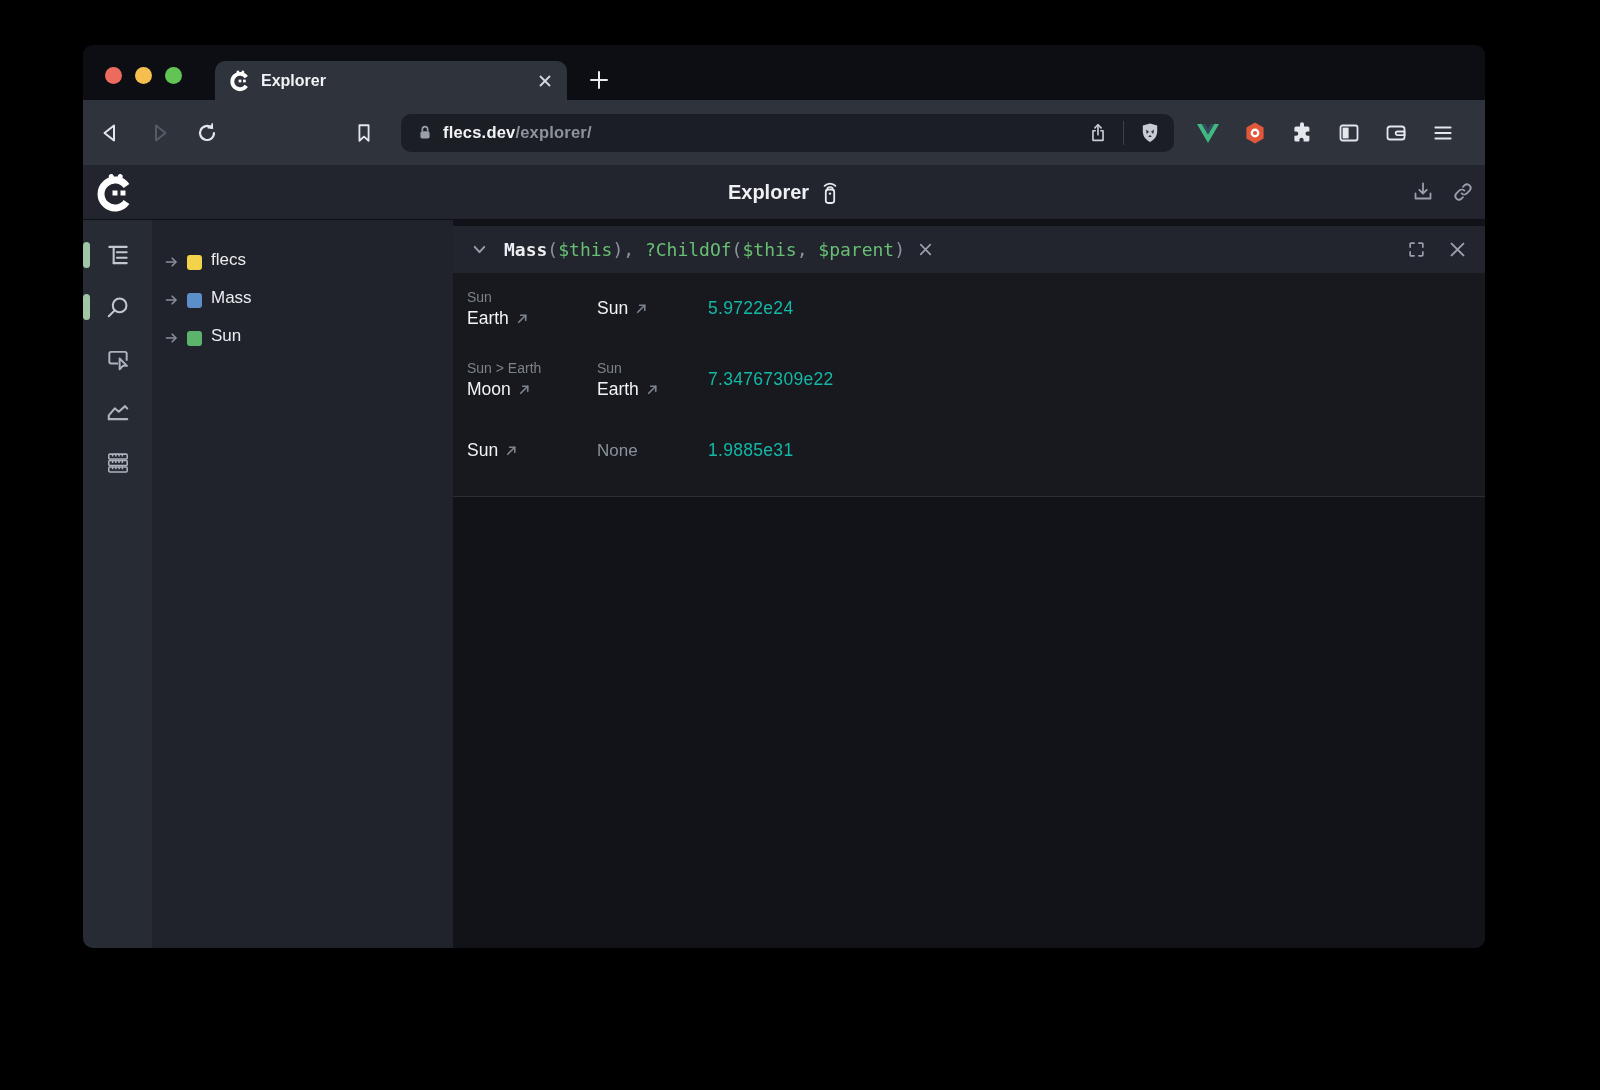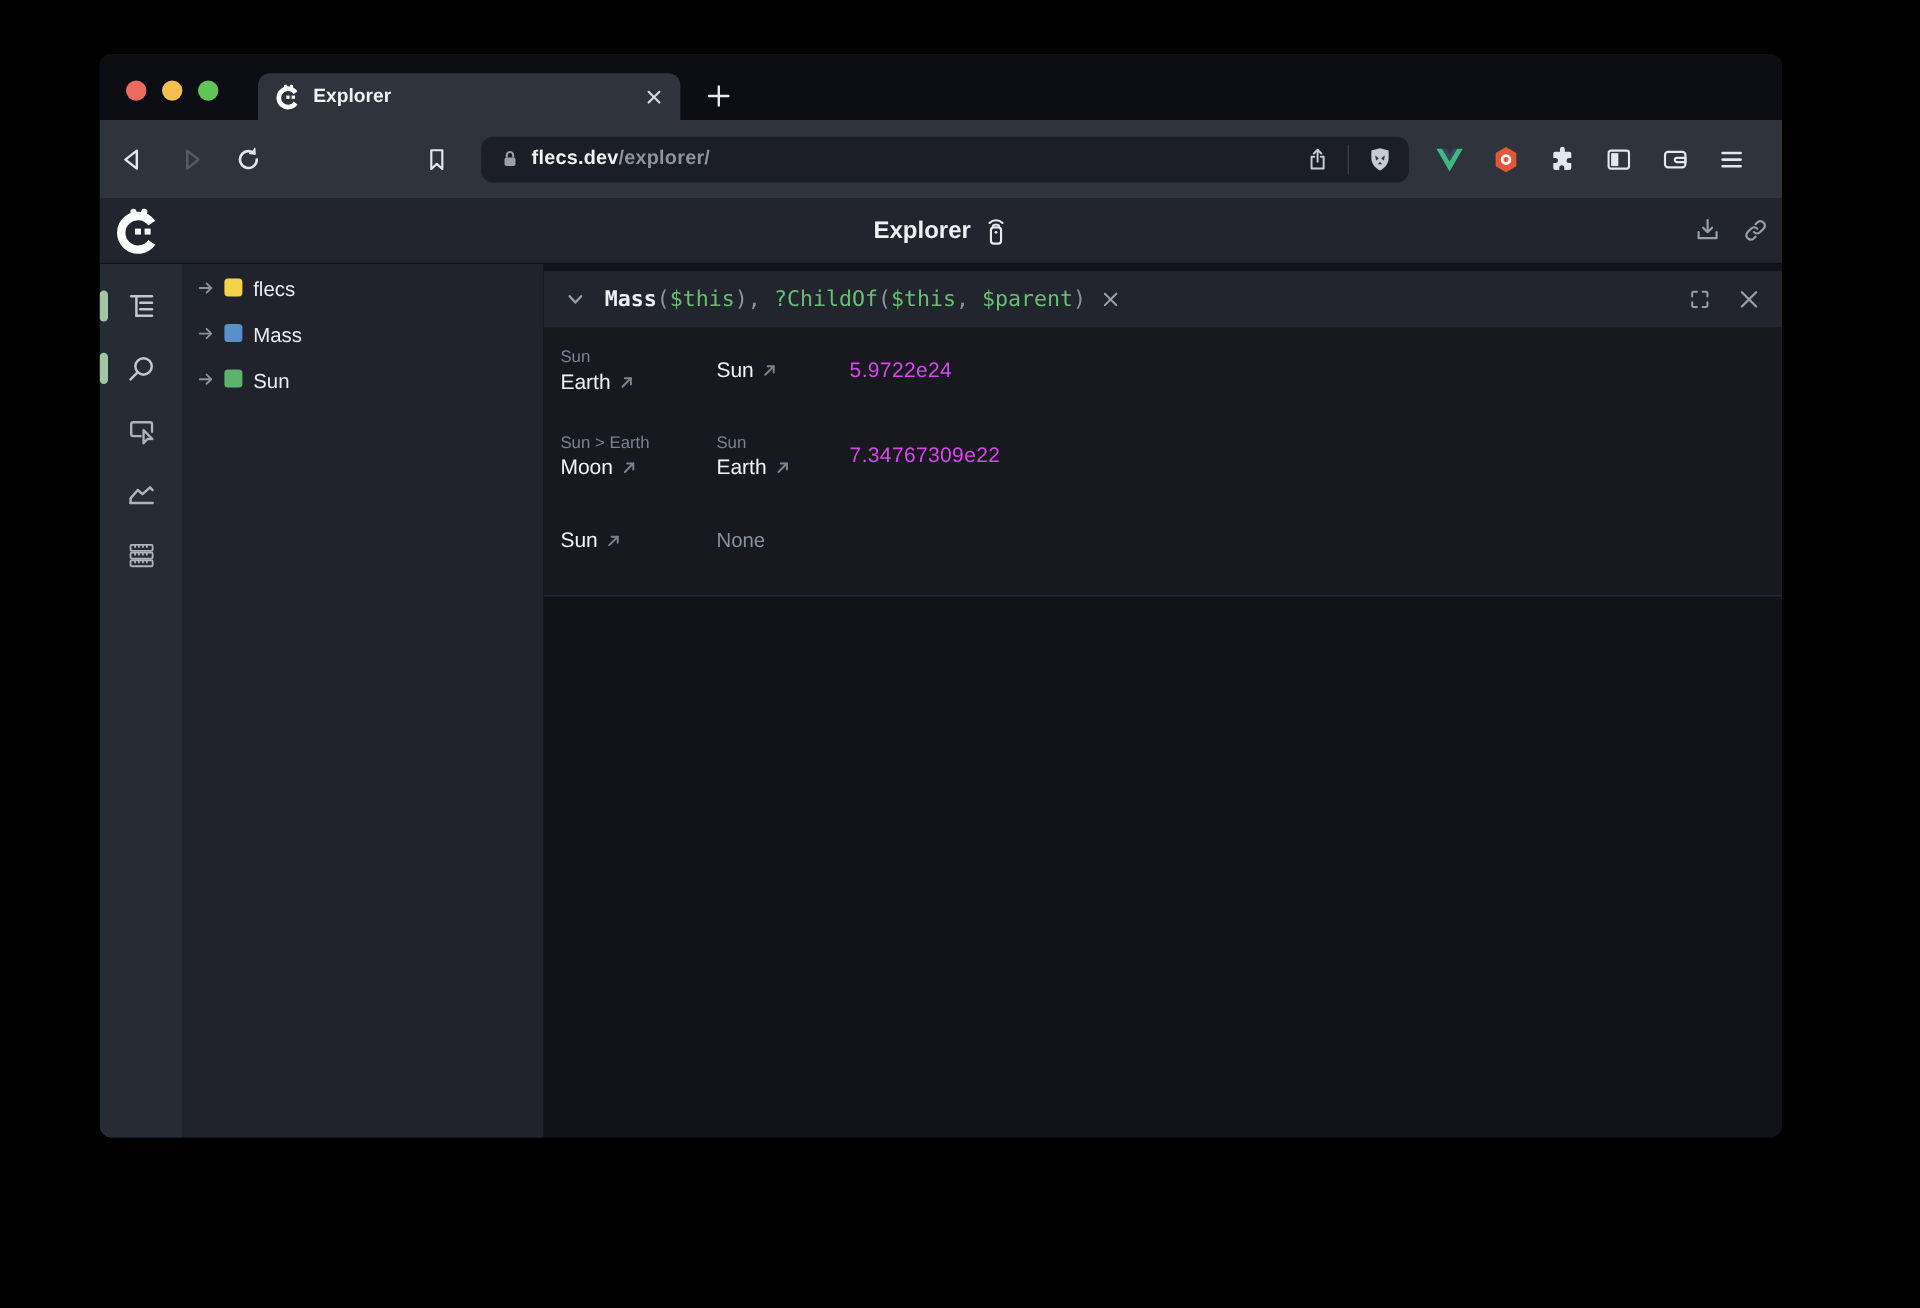--- a/index.html
+++ b/index.html
@@ -57,21 +57,21 @@
   .main { display:flex; height:735px; }
   .iconbar { position:relative; width:69px; background:#272b34; flex:0 0 auto;
              display:flex; flex-direction:column; align-items:center;
              padding-top:22px; gap:26px; }
   .iconbar .side-ic { width:26px; height:26px; color:#c3c8cf; }
   .active-pill { position:absolute; left:0; width:7px; height:26px;
                  border-radius:4px; background:#a0c6a5; }
   .pill-1 { top:22px; } .pill-2 { top:74px; }
 
   .treepanel { width:301px; background:#20232b; flex:0 0 auto; padding-top:12px; }
-  .tree-item { height:38px; display:flex; align-items:flex-start; padding-left:12px; }
+  .tree-item { height:38px; display:flex; align-items:flex-end; padding-left:12px; }
   .tree-arrow { width:16px; height:16px; color:#8b919b; display:flex; }
   .tree-swatch { width:15px; height:15px; border-radius:3px; margin:0 9px 0 7px; }
   .tree-label { font-size:17px; font-weight:500; color:#eaecef; }
 
   .content { flex:1; background:#111318; display:flex; flex-direction:column; padding-top:6px; }
 
   
   .qbar { height:47px; background:#22252d; display:flex; align-items:center; padding:0 18px; flex:0 0 auto; }
   .q-chevron { width:17px; height:17px; color:#9aa0aa; flex:0 0 auto; }
   .q-code { margin-left:16px; font-family:"DejaVu Sans Mono", monospace; font-size:18px; white-space:pre; }
@@ -88,21 +88,21 @@
            border-bottom:1px solid #282c35; color:#9ba2ab; font-size:17px; }
   .col-entity { width:130px; flex:0 0 auto; }
   .col-parent { width:111px; flex:0 0 auto; }
   .col-mass { flex:1; }
   .trow { display:flex; padding:14px 0 14px 14px; align-items:center; min-height:71px; }
   .cell-path { font-size:14px; color:#7b828c; margin-bottom:3px; }
   .cell-name { font-size:17.5px; font-weight:400; color:#f1f3f5;
                display:flex; align-items:center; gap:7px; }
   .cell-name svg { width:13px; height:13px; color:#7d838d; flex:0 0 auto; }
   .cell-none { font-size:17px; color:#8b919a; }
-  .cell-mass { font-size:17.5px; font-weight:500; color:#d946ef; letter-spacing:.3px; }
+  .cell-mass { font-size:17.5px; font-weight:500; color:#14b8a6; letter-spacing:.3px; }
   .fill { flex:1; }
 </style>
 </head>
 <body>
 
 <div class="window">
 
   <div class="tabbar">
     <div class="traffic">
       <span class="tl-red"></span>
@@ -371,20 +371,21 @@
                   <span>Sun</span>
                   <svg viewBox="0 0 12 12" fill="none" stroke="currentColor" stroke-width="1.5" stroke-linecap="round" stroke-linejoin="round">
                     <path d="M2.5 9.5 L9 3"></path>
                     <path d="M4.3 3 H9 V7.7"></path>
                   </svg>
                 </div>
               </div>
               <div class="col-parent">
                 <div class="cell-none">None</div>
               </div>
+              <div class="col-mass"><span class="cell-mass">1.9885e31</span></div>
             </div>
           </div>
       </div>
 
       <div class="fill"></div>
     </div>
   </div>
 </div>
 
 </body></html>

